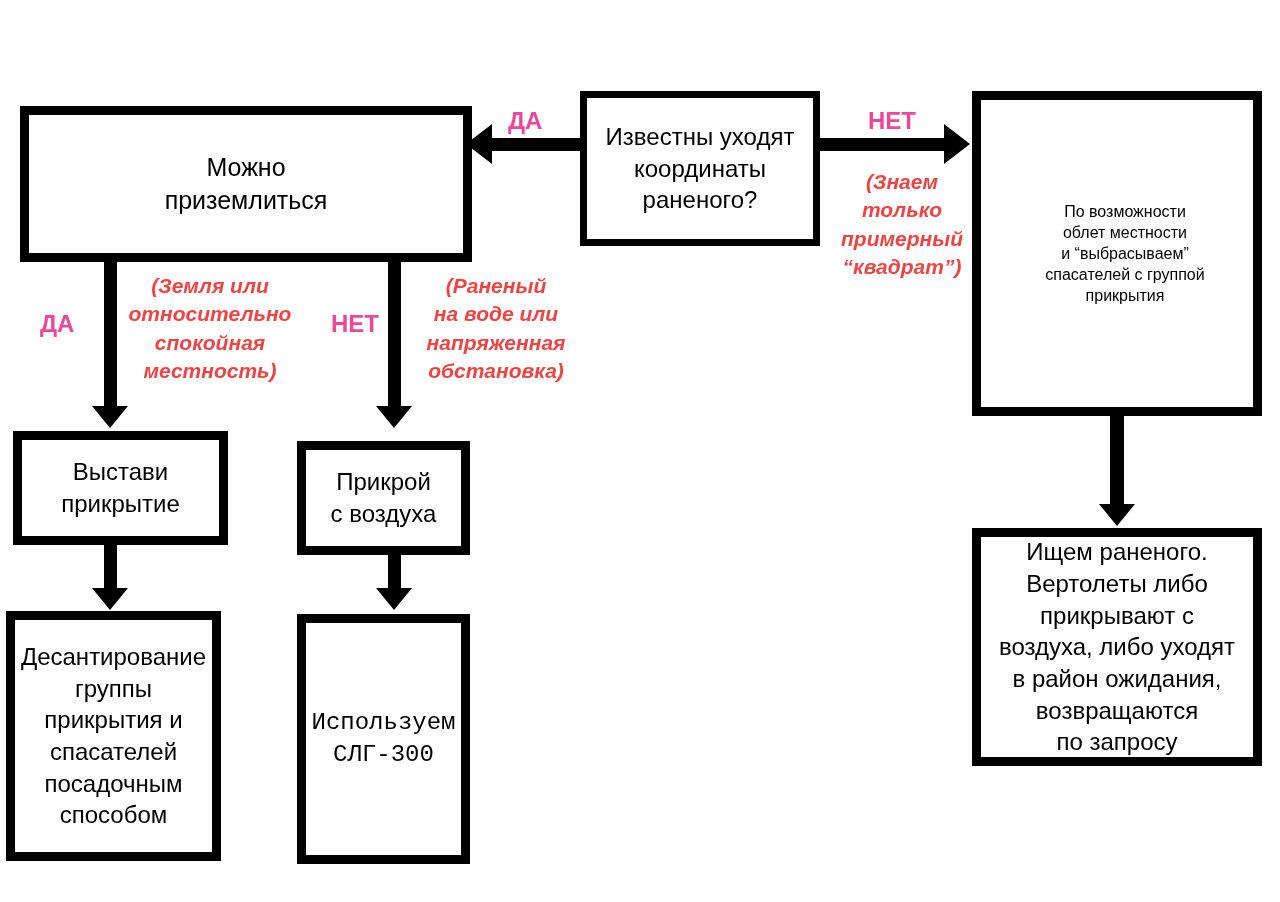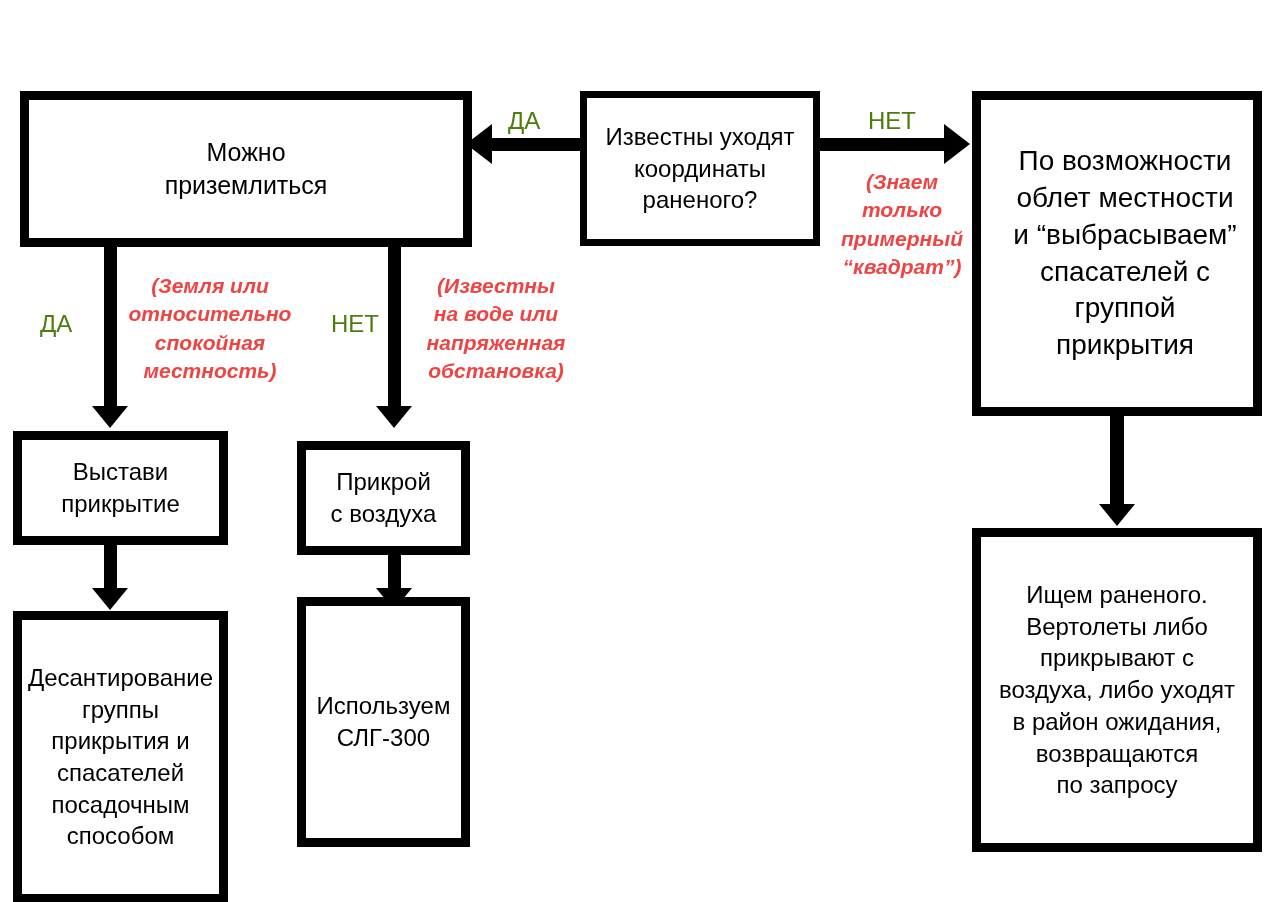--- a/index.html
+++ b/index.html
@@ -26,42 +26,42 @@
     text-align: center;
     color: #000000;
     z-index: 3;
   }
   .node .txt {
     white-space: pre-line;
     line-height: 1.32;
     font-weight: 400;
   }
   
-  #node-can-land      { left: 20px;  top: 91px;  width: 452px; height: 156px; }
+  #node-can-land      { left: 20px;  top: 106px;  width: 452px; height: 156px; }
   #node-can-land .txt { font-size: 25px; }
 
   #node-decision      { left: 580px; top: 91px;  width: 240px; height: 155px; border-width: 7px; }
   #node-decision .txt { font-size: 24px; }
 
   #node-flyover       { left: 972px; top: 91px;  width: 290px; height: 325px; }
-  #node-flyover .txt  { font-size: 28px; margin-left: 16px; }
+  #node-flyover .txt  { font-size: 16px; margin-left: 16px; }
 
   #node-set-cover     { left: 13px;  top: 431px; width: 215px; height: 114px; justify-content: center; }
   #node-set-cover .txt{ font-size: 24px; }
 
   #node-air-cover     { left: 297px; top: 431px; width: 173px; height: 114px; margin-top: 10px; }
   #node-air-cover .txt{ font-size: 24px; }
 
-  #node-landing-drop      { left: 13px;  top: 611px; width: 215px; height: 292px; }
+  #node-landing-drop      { left: 6px;  top: 611px; width: 215px; height: 250px; }
   #node-landing-drop .txt { font-size: 24px; }
 
-  #node-slg               { left: 297px; top: 597px; width: 173px; height: 250px; }
+  #node-slg               { left: 297px; top: 614px; width: 173px; height: 250px; font-family: Liberation Mono, monospace; }
   #node-slg .txt          { font-size: 24px; }
 
-  #node-search-wounded    { left: 972px; top: 528px; width: 290px; height: 324px; }
+  #node-search-wounded    { left: 972px; top: 528px; width: 290px; height: 238px; }
   #node-search-wounded .txt { font-size: 24px; }
 
   
   .line {
     position: absolute;
     background: #000000;
     z-index: 1;
   }
   .arrowhead {
     position: absolute;
@@ -81,23 +81,23 @@
   }
   .arrow-right {
     border-top: 20px solid transparent;
     border-bottom: 20px solid transparent;
     border-left: 26px solid #000000;
   }
 
   
   .lbl-bold {
     position: absolute;
-    font-weight: normal;
+    font-weight: bold;
     font-size: 24px;
-    color: #4d7c0f;
+    color: #ec4899;
     z-index: 4;
     white-space: nowrap;
   }
   .lbl-italic {
     position: absolute;
     font-style: italic;
     font-weight: bold;
     font-size: 21px;
     line-height: 1.35;
     color: #ef4444;
@@ -196,18 +196,18 @@
 
   <div class="lbl-bold" style="left:40px; top:310px;">ДА</div>
 
   <div class="lbl-italic" style="left:126px; top:272px; width:168px;">(Земля или
 относительно
 спокойная
 местность)</div>
 
   <div class="lbl-bold" style="left:331px; top:310px;">НЕТ</div>
 
-  <div class="lbl-italic" style="left:416px; top:272px; width:160px;">(Известны
+  <div class="lbl-italic" style="left:416px; top:272px; width:160px;">(Раненый
 на воде или
 напряженная
 обстановка)</div>
 
 </div>
 
 </body></html>

